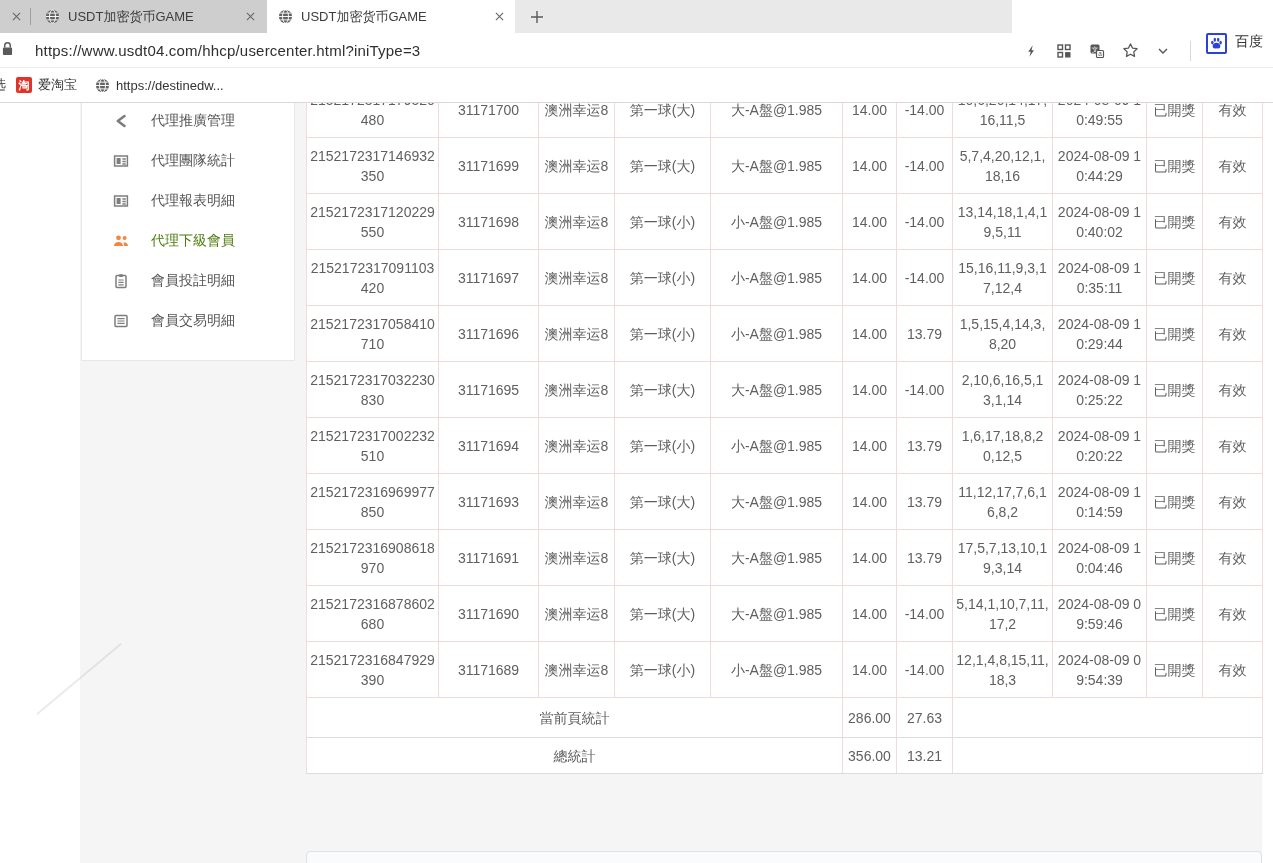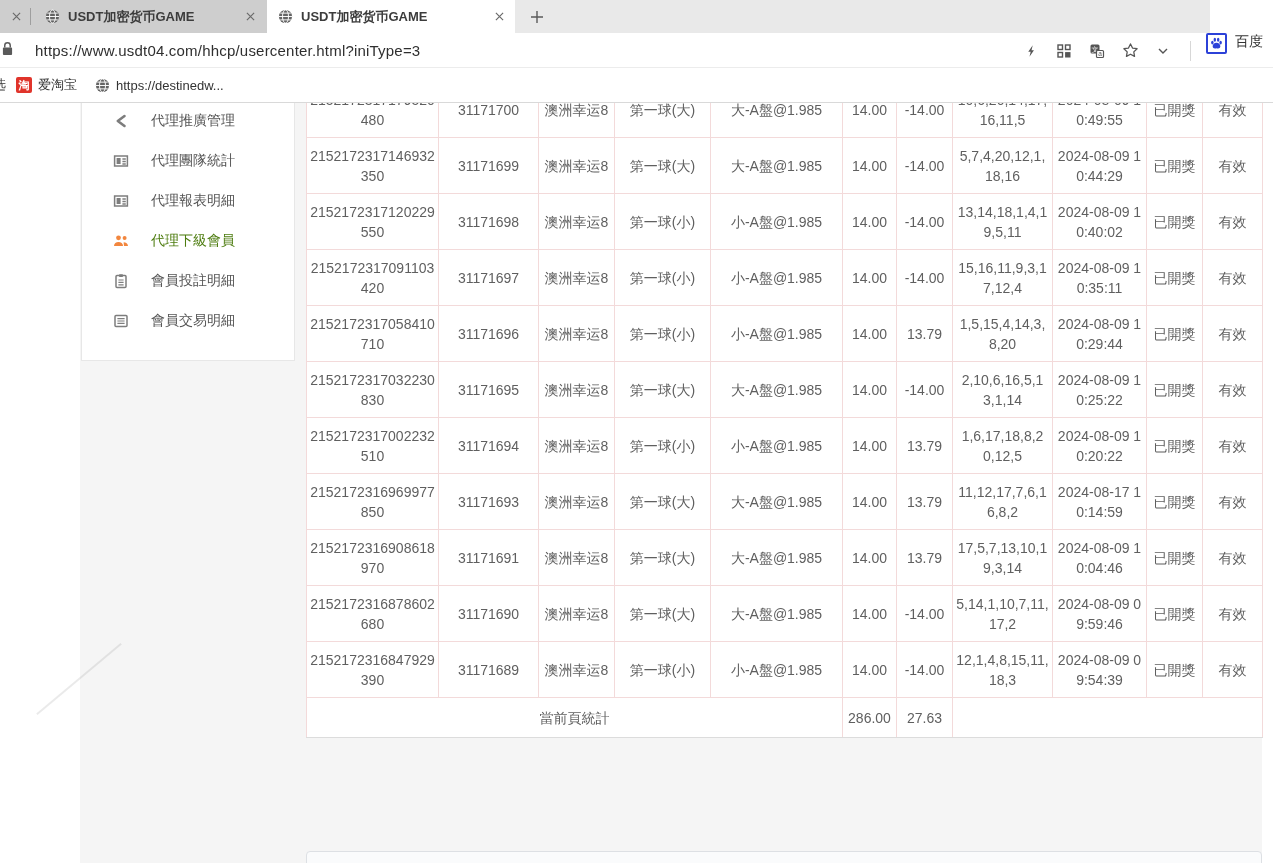--- a/index.html
+++ b/index.html
@@ -1,21 +1,21 @@
 <!DOCTYPE html>
 <html><head>
 <meta charset="utf-8">
 <style>
   * { margin:0; padding:0; box-sizing:border-box; }
   html,body { width:1273px; height:863px; overflow:hidden;
     font-family:"Liberation Sans","DejaVu Sans",sans-serif; }
   #screen { position:relative; width:1273px; height:863px; background:#fff; overflow:hidden; }
 
   
-  #tab-bar { position:absolute; top:0; left:0; width:1210px; height:33px; background:#e9e9e9;font-weight:bold; }
+  #tab-bar { position:absolute; top:0; left:0; width:1012px; height:33px; background:#e9e9e9; }
   #tab-dark-region { position:absolute; top:0; left:0; width:267px; height:33px; background:#cecece; }
   .tab { position:absolute; top:0; height:33px; display:flex; align-items:center; font-size:13px; color:#3c3c3c; }
   #tab-1 { left:34px; width:232px; }
   #tab-2 { left:267px; width:248px; background:#ffffff; }
   .tab .favicon { margin:0 8px 0 11px; width:15px; height:15px; flex:0 0 auto; }
   .tab .tab-title { flex:1; overflow:hidden; white-space:nowrap; }
   .tab-close { width:20px; height:20px; display:flex; align-items:center; justify-content:center; cursor:default; margin-right:6px; }
   #partial-tab-close { position:absolute; left:6px; top:6px; }
   #tab-separator { position:absolute; left:30px; top:8px; width:1px; height:17px; background:#9e9e9e; }
   #new-tab-button { position:absolute; left:524px; top:5px; width:26px; height:24px; display:flex; align-items:center; justify-content:center; }
@@ -367,21 +367,21 @@
             </tr>
             <tr>
               <td>2152172316969977850</td>
               <td>31171693</td>
               <td>澳洲幸运8</td>
               <td>第一球(大)</td>
               <td>大-A盤@1.985</td>
               <td>14.00</td>
               <td>13.79</td>
               <td>11,12,17,7,6,16,8,2</td>
-              <td>2024-08-17 10:14:59</td>
+              <td>2024-08-09 10:14:59</td>
               <td>已開獎</td>
               <td>有效</td>
             </tr>
             <tr>
               <td>2152172316908618970</td>
               <td>31171691</td>
               <td>澳洲幸运8</td>
               <td>第一球(大)</td>
               <td>大-A盤@1.985</td>
               <td>14.00</td>
@@ -416,19 +416,25 @@
               <td>2024-08-09 09:54:39</td>
               <td>已開獎</td>
               <td>有效</td>
             </tr>
             <tr class="summary-row">
               <td colspan="5">當前頁統計</td>
               <td>286.00</td>
               <td>27.63</td>
               <td colspan="4"></td>
             </tr>
+            <tr class="summary-row last">
+              <td colspan="5">總統計</td>
+              <td>356.00</td>
+              <td>13.21</td>
+              <td colspan="4"></td>
+            </tr>
           </tbody>
       </table>
     </div>
 
     <div id="pagination-box"></div>
   </div>
 </div>
 
 </body></html>

